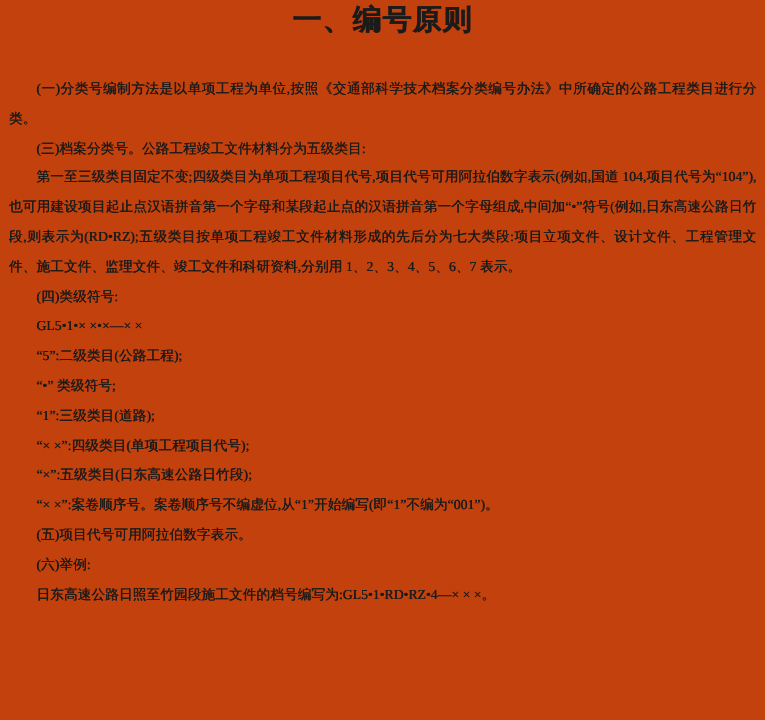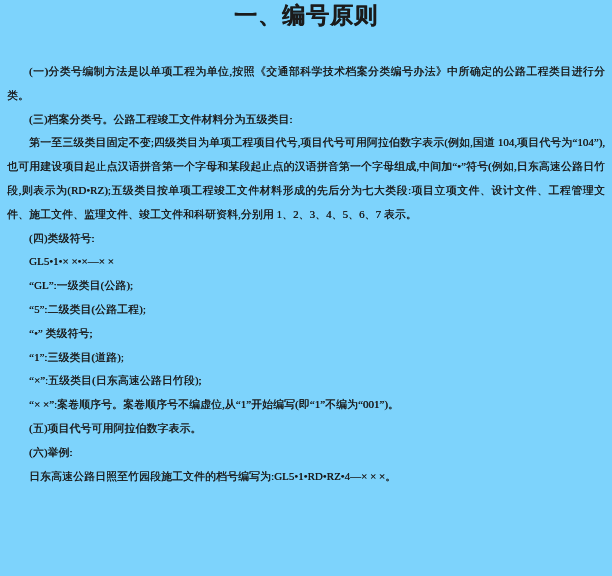--- a/index.html
+++ b/index.html
@@ -1,21 +1,21 @@
 <!DOCTYPE html>
 <html><head>
 <meta charset="utf-8">
 <style>
   html, body { margin: 0; padding: 0; background: #ffffff; }
 
   .page {
     position: relative;
     width: 612px;
     height: 576px;
-    background: #7dd3fc;
+    background: #c2410c;
     color: #1b1b1b;
     overflow: hidden;
     
     font-family: "Liberation Serif", sans-serif;
   }
 
   .doc-title {
     margin: 0;
     padding-top: 2px;
     text-align: center;
@@ -49,23 +49,23 @@
 
 <div class="page">
   <h1 class="doc-title">一、编号原则</h1>
 
   <div class="doc-body">
     <p class="para">(一)分类号编制方法是以单项工程为单位,按照《交通部科学技术档案分类编号办法》中所确定的公路工程类目进行分类。</p>
     <p class="para">(三)档案分类号。公路工程竣工文件材料分为五级类目:</p>
     <p class="para">第一至三级类目固定不变;四级类目为单项工程项目代号,项目代号可用阿拉伯数字表示(例如,国道 104,项目代号为“104”),也可用建设项目起止点汉语拼音第一个字母和某段起止点的汉语拼音第一个字母组成,中间加“•”符号(例如,日东高速公路日竹段,则表示为(RD•RZ);五级类目按单项工程竣工文件材料形成的先后分为七大类段:项目立项文件、设计文件、工程管理文件、施工文件、监理文件、竣工文件和科研资料,分别用 1、2、3、4、5、6、7 表示。</p>
     <p class="para">(四)类级符号:</p>
     <p class="para">GL5•1•× ×•×—× ×</p>
-    <p class="para">“GL”:一级类目(公路);</p>
     <p class="para">“5”:二级类目(公路工程);</p>
     <p class="para">“•” 类级符号;</p>
     <p class="para">“1”:三级类目(道路);</p>
+    <p class="para">“× ×”:四级类目(单项工程项目代号);</p>
     <p class="para">“×”:五级类目(日东高速公路日竹段);</p>
     <p class="para">“× ×”:案卷顺序号。案卷顺序号不编虚位,从“1”开始编写(即“1”不编为“001”)。</p>
     <p class="para">(五)项目代号可用阿拉伯数字表示。</p>
     <p class="para">(六)举例:</p>
     <p class="para">日东高速公路日照至竹园段施工文件的档号编写为:GL5•1•RD•RZ•4—× × ×。</p>
   </div>
 </div>
 
 </body></html>

